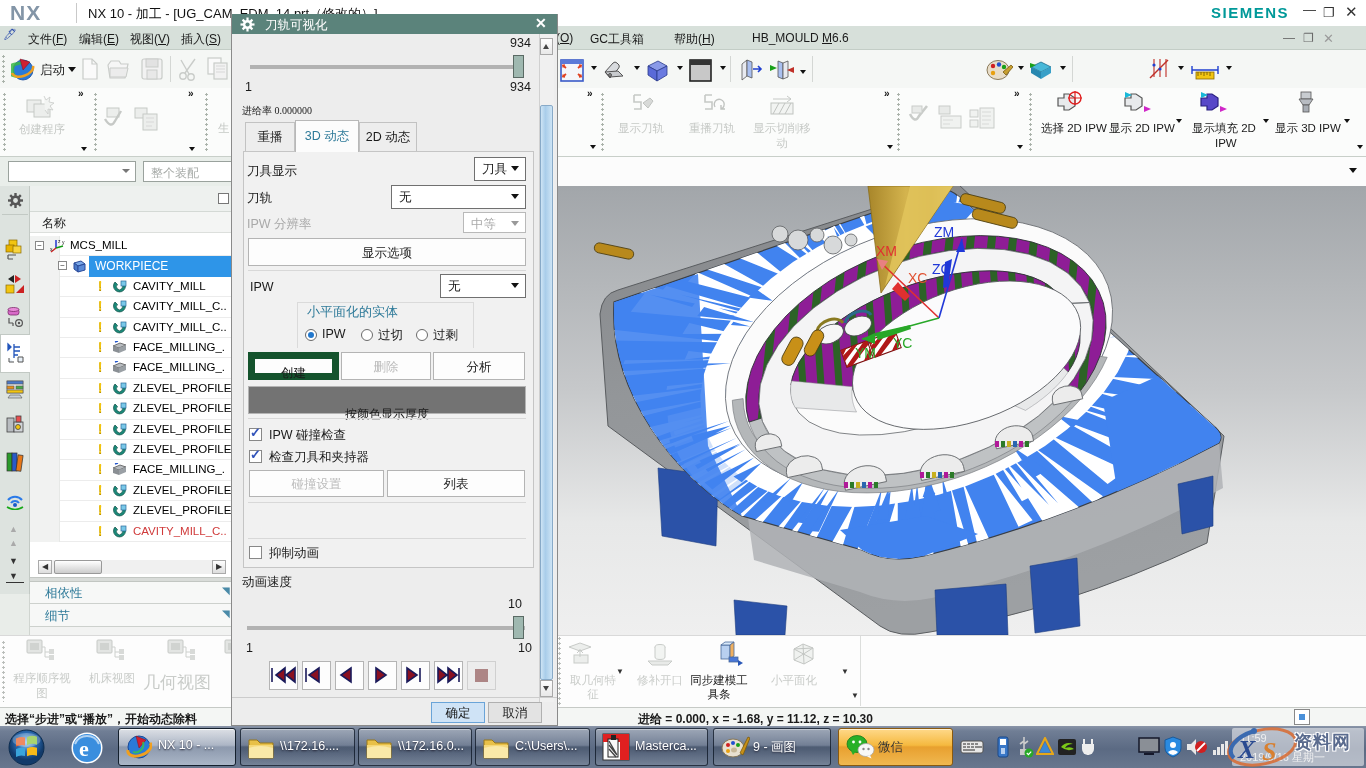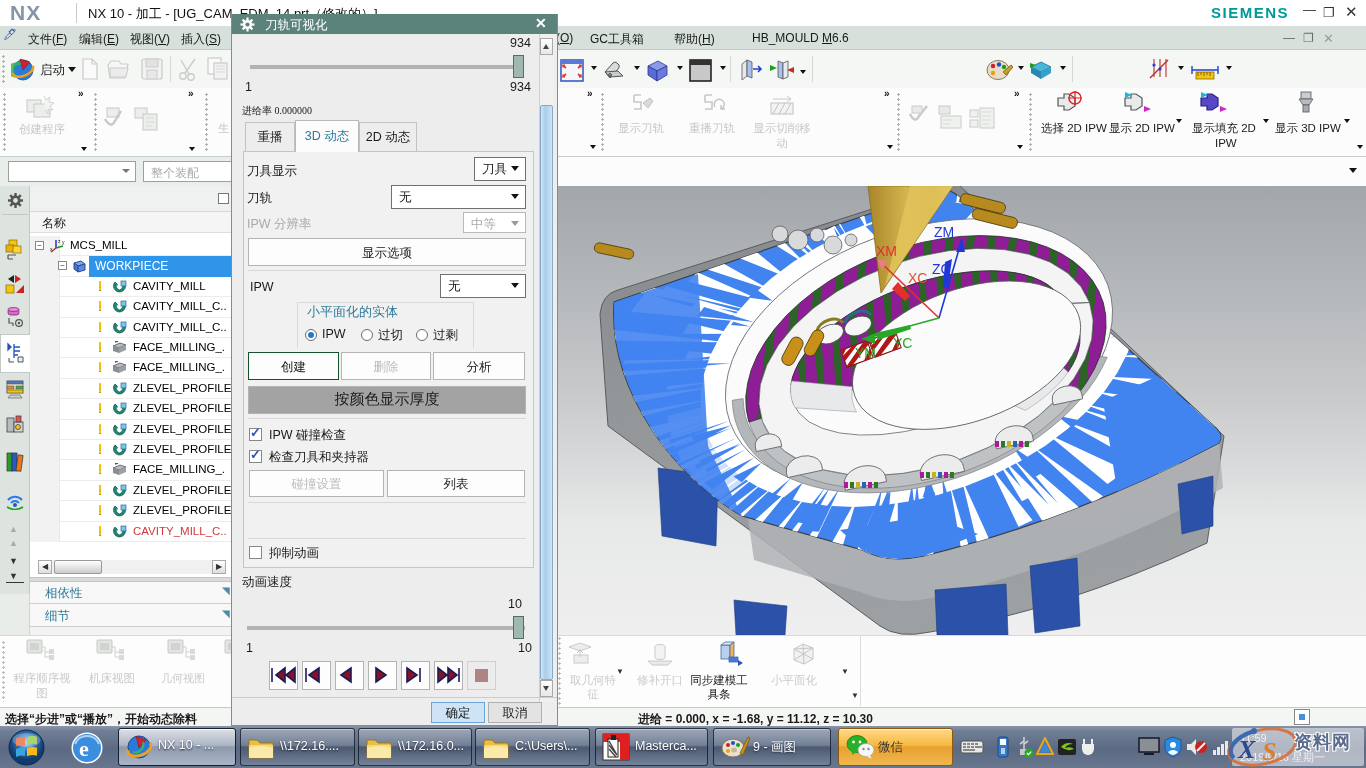--- a/index.html
+++ b/index.html
@@ -692,21 +692,21 @@
       <rect x="23" y="16" width="5" height="5" fill="#d8dad8"></rect>
     </svg>
 <div style="position:absolute;left:72px;top:35px;width:80px;text-align:center;font-size:11.5px;color:#c9ccc9;">机床视图</div>
 <svg style="position:absolute;left:167px;top:3px;" width="30" height="26" viewBox="0 0 30 26">
       <rect x="1" y="1" width="15" height="13" rx="1" fill="#e3e5e3" stroke="#c6c9c6"></rect>
       <rect x="4" y="4" width="9" height="7" fill="#d0d3d0"></rect>
       <path d="M19,8 v5 h4 M19,13 v5 h4 M16,8 h3" stroke="#cdd0cd" fill="none"></path>
       <rect x="23" y="10" width="5" height="5" fill="#d8dad8"></rect>
       <rect x="23" y="16" width="5" height="5" fill="#d8dad8"></rect>
     </svg>
-<div style="position:absolute;left:143px;top:35px;width:80px;text-align:center;font-size:11px;color:#c9ccc9;">几何视图</div>
+<div style="position:absolute;left:143px;top:35px;width:80px;text-align:left;font-size:17px;color:#c9ccc9;">几何视图</div>
 <svg style="position:absolute;left:224px;top:3px;" width="30" height="26" viewBox="0 0 30 26">
       <rect x="1" y="1" width="15" height="13" rx="1" fill="#e3e5e3" stroke="#c6c9c6"></rect>
       <rect x="4" y="4" width="9" height="7" fill="#d0d3d0"></rect>
       <path d="M19,8 v5 h4 M19,13 v5 h4 M16,8 h3" stroke="#cdd0cd" fill="none"></path>
       <rect x="23" y="10" width="5" height="5" fill="#d8dad8"></rect>
       <rect x="23" y="16" width="5" height="5" fill="#d8dad8"></rect>
     </svg>
 <div style="position:absolute;left:200px;top:35px;width:80px;text-align:center;font-size:11.5px;color:#c9ccc9;">加</div>
   </div>
 <div class="abs" id="rtool" style="left:558px;top:635px;width:808px;height:72px;background:#fdfdfd;border-top:1px solid #d9d9d9;">
@@ -969,24 +969,24 @@
 <div style="position:absolute;left:279px;top:269px;width:0;height:0;border-left:4.5px solid transparent;border-right:4.5px solid transparent;border-top:5px solid #111;"></div>
 <div class="" style="position:absolute;left:65px;top:288px;width:177px;height:46px;border:1px solid #dadada;border-bottom:none;background:#f1f1f1;"></div>
 <div class="" style="position:absolute;left:75px;top:289px;font-size:13px;color:#2e7a99;">小平面化的实体</div>
 <div class="" style="position:absolute;left:73px;top:315px;width:12px;height:12px;border-radius:50%;background:#fff;border:1px solid #6a6a6a;"></div>
 <div class="" style="position:absolute;left:76px;top:318px;width:6px;height:6px;border-radius:50%;background:#2277cc;"></div>
 <div class="" style="position:absolute;left:90px;top:313px;font-size:12.5px;">IPW</div>
 <div class="" style="position:absolute;left:129px;top:315px;width:12px;height:12px;border-radius:50%;background:#fff;border:1px solid #6a6a6a;"></div>
 <div class="" style="position:absolute;left:146px;top:313px;font-size:12.5px;">过切</div>
 <div class="" style="position:absolute;left:184px;top:315px;width:12px;height:12px;border-radius:50%;background:#fff;border:1px solid #6a6a6a;"></div>
 <div class="" style="position:absolute;left:201px;top:313px;font-size:12.5px;">过剩</div>
-<div class="" style="position:absolute;left:16px;top:338px;width:91px;height:28px;background:#fdfdfd;border:1px solid #14532d;text-align:center;padding-top:6px;font-size:12.5px;color:#1a1a1a;">创建</div>
+<div class="" style="position:absolute;left:16px;top:338px;width:91px;height:28px;background:#fdfdfd;border:7px solid #14532d;text-align:center;padding-top:6px;font-size:12.5px;color:#1a1a1a;">创建</div>
 <div class="" style="position:absolute;left:109px;top:338px;width:90px;height:28px;background:#fdfdfd;border:1px solid #b4b4b4;text-align:center;padding-top:6px;font-size:12.5px;color:#bcbcbc;">删除</div>
 <div class="" style="position:absolute;left:201px;top:338px;width:92px;height:28px;background:#fdfdfd;border:1px solid #b4b4b4;text-align:center;padding-top:6px;font-size:12.5px;color:#1a1a1a;">分析</div>
-<div class="" style="position:absolute;left:16px;top:372px;width:278px;height:28px;background:#a3a3a3;border:1px solid #b4b4b4;text-align:center;padding-top:3px;font-size:15px;color:#1a1a1a;">按颜色显示厚度</div>
+<div class="" style="position:absolute;left:16px;top:372px;width:278px;height:28px;background:#737373;border:1px solid #b4b4b4;text-align:center;padding-top:19px;font-size:12px;color:#1a1a1a;">按颜色显示厚度</div>
 <div class="" style="position:absolute;left:16px;top:404px;width:278px;border-top:1px solid #d8d8d8;"></div>
 <div class="" style="position:absolute;left:17px;top:414px;width:13px;height:13px;background:#fff;border:1px solid #888;"></div>
 <div class="" style="position:absolute;left:18px;top:411px;color:#3355bb;font-size:13px;font-weight:bold;">✓</div>
 <div class="" style="position:absolute;left:37px;top:413px;font-size:12.5px;">IPW 碰撞检查</div>
 <div class="" style="position:absolute;left:17px;top:436px;width:13px;height:13px;background:#fff;border:1px solid #888;"></div>
 <div class="" style="position:absolute;left:18px;top:433px;color:#3355bb;font-size:13px;font-weight:bold;">✓</div>
 <div class="" style="position:absolute;left:37px;top:435px;font-size:12.5px;">检查刀具和夹持器</div>
 <div class="" style="position:absolute;left:17px;top:456px;width:135px;height:27px;background:#fdfdfd;border:1px solid #b4b4b4;text-align:center;padding-top:5px;font-size:12.5px;color:#bcbcbc;">碰撞设置</div>
 <div class="" style="position:absolute;left:155px;top:456px;width:138px;height:27px;background:#fdfdfd;border:1px solid #b4b4b4;text-align:center;padding-top:5px;font-size:12.5px;color:#1a1a1a;">列表</div>
 <div class="" style="position:absolute;left:16px;top:488px;width:278px;border-top:1px solid #d8d8d8;"></div>

